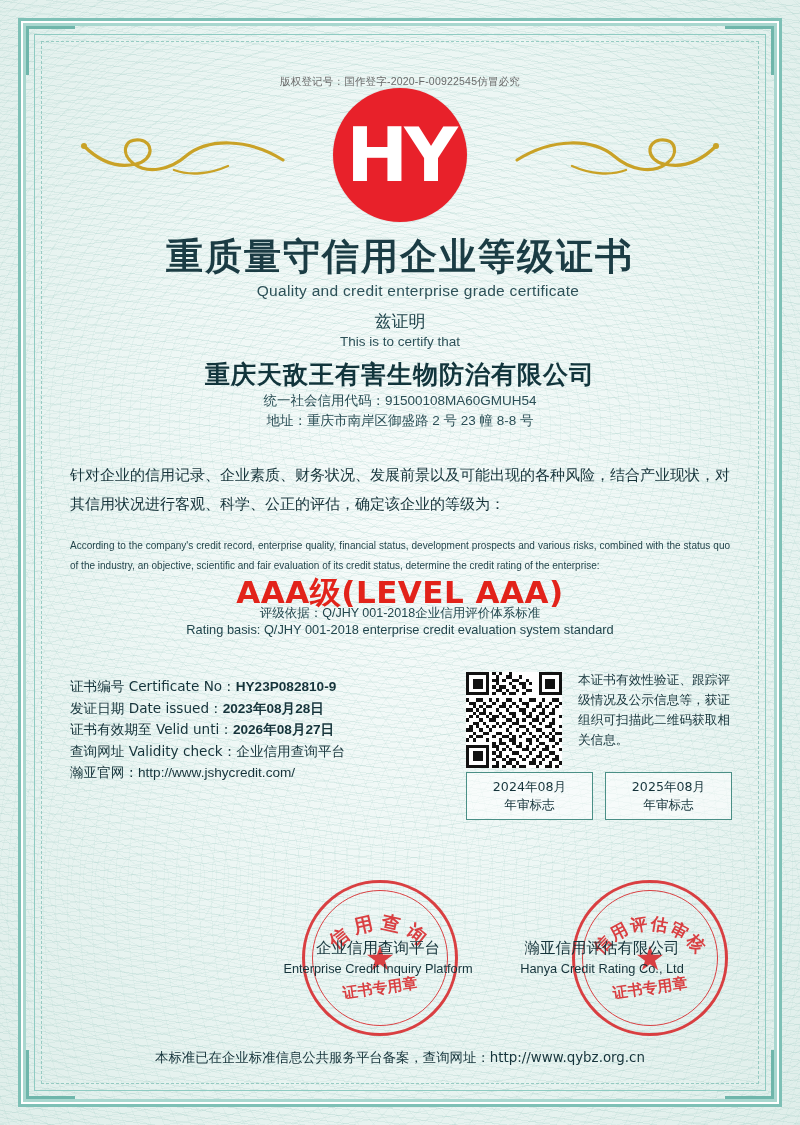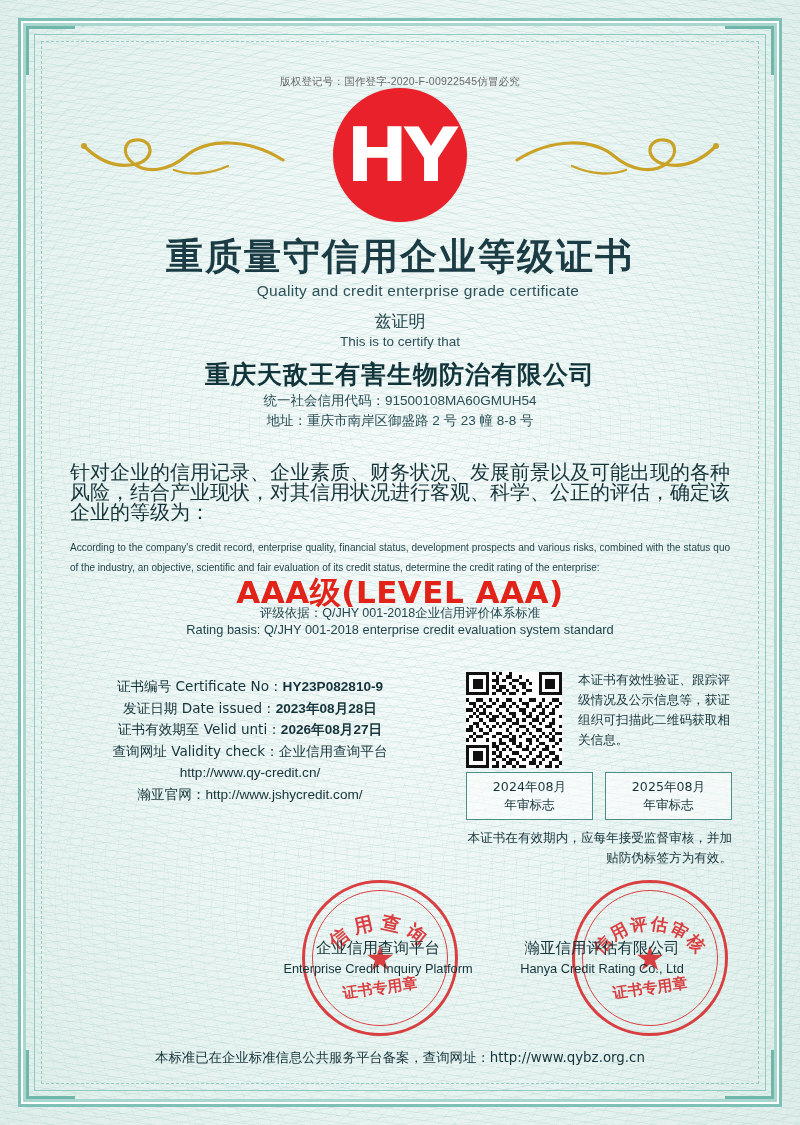--- a/index.html
+++ b/index.html
@@ -98,41 +98,41 @@
   }
   .addr{
     position:absolute;top:412px;left:0;right:0;text-align:center;
     font-size:13.5px;color:#2b4f56;
   }
 
   .para{
     position:absolute;left:70px;right:70px;top:462px;
     color:#16333a;
   }
-  .para .cn{font-size:20px;line-height:20px;text-align:justify;font-family:Liberation Sans, sans-serif;}
+  .para .cn{font-size:15px;line-height:29px;text-align:justify;font-family:Liberation Mono, monospace;}
   .para .en{font-size:10px;line-height:19.5px;text-align:justify;margin-top:16px;color:#1d3f46;}
 
   .level{
     position:absolute;top:572px;left:0;right:0;text-align:center;
     font-size:31px;font-weight:bold;color:#e2231a;letter-spacing:.5px;
     font-family:"DejaVu Sans", sans-serif;
   }
   .basis-cn{
     position:absolute;top:605px;left:0;right:0;text-align:center;
     font-size:12.5px;color:#22464d;
   }
   .basis-en{
     position:absolute;top:622px;left:0;right:0;text-align:center;
     font-size:12.8px;color:#22464d;
   }
 
   
   .info{
     position:absolute;left:70px;top:676px;width:360px;
-    font-size:13.6px;color:#15333a;line-height:21.5px;text-align:center;
+    font-size:13.6px;color:#15333a;line-height:21.5px;
   }
   .info .row{white-space:nowrap;}
   .info .lbl-cn{font-family:"DejaVu Sans", sans-serif;}
   .info .val{font-weight:bold;}
 
   
   .qr{
     position:absolute;left:466px;top:672px;width:96px;height:96px;
     background:#fff;
   }
@@ -256,21 +256,20 @@
     </div>
     <div class="row">
       <span class="lbl-cn">发证日期 Date issued：</span><span class="val">2023年08月28日</span>
     </div>
     <div class="row">
       <span class="lbl-cn">证书有效期至 Velid unti：</span><span class="val">2026年08月27日</span>
     </div>
     <div class="row">
       <span class="lbl-cn">查询网址 Validity check：</span><span>企业信用查询平台</span>
     </div>
-    <div class="row">http://www.qy-credit.cn/</div>
     <div class="row">
       <span class="lbl-cn">瀚亚官网：</span><span>http://www.jshycredit.com/</span>
     </div>
   </div>
 
   <div class="qr">
     <svg width="96" height="96" viewBox="0 0 29 29" shape-rendering="crispEdges" aria-hidden="true">
       <rect width="29" height="29" fill="#ffffff"></rect>
       <g fill="#111111">
         <rect x="0" y="0" width="7" height="1"></rect>
@@ -498,21 +497,20 @@
     <div class="year-box">
       <span>2024年08月</span>
       <span>年审标志</span>
     </div>
     <div class="year-box">
       <span>2025年08月</span>
       <span>年审标志</span>
     </div>
   </div>
 
-  <div class="valid-note">本证书在有效期内，应每年接受监督审核，并加贴防伪标签方为有效。</div>
 
   <div class="seal left">
     <div class="inner-ring"></div>
     <div class="star">★</div>
     <svg class="arc" viewBox="0 0 150 150" aria-hidden="true">
       <defs>
           <path id="arcL" d="M 22 84 A 56 56 0 0 1 128 84"></path>
         </defs>
       <text font-size="19" font-weight="bold" fill="#d8272a" font-family="DejaVu Sans, sans-serif" letter-spacing="6">
         <textPath href="#arcL" startOffset="50%" text-anchor="middle">信用查询</textPath>

